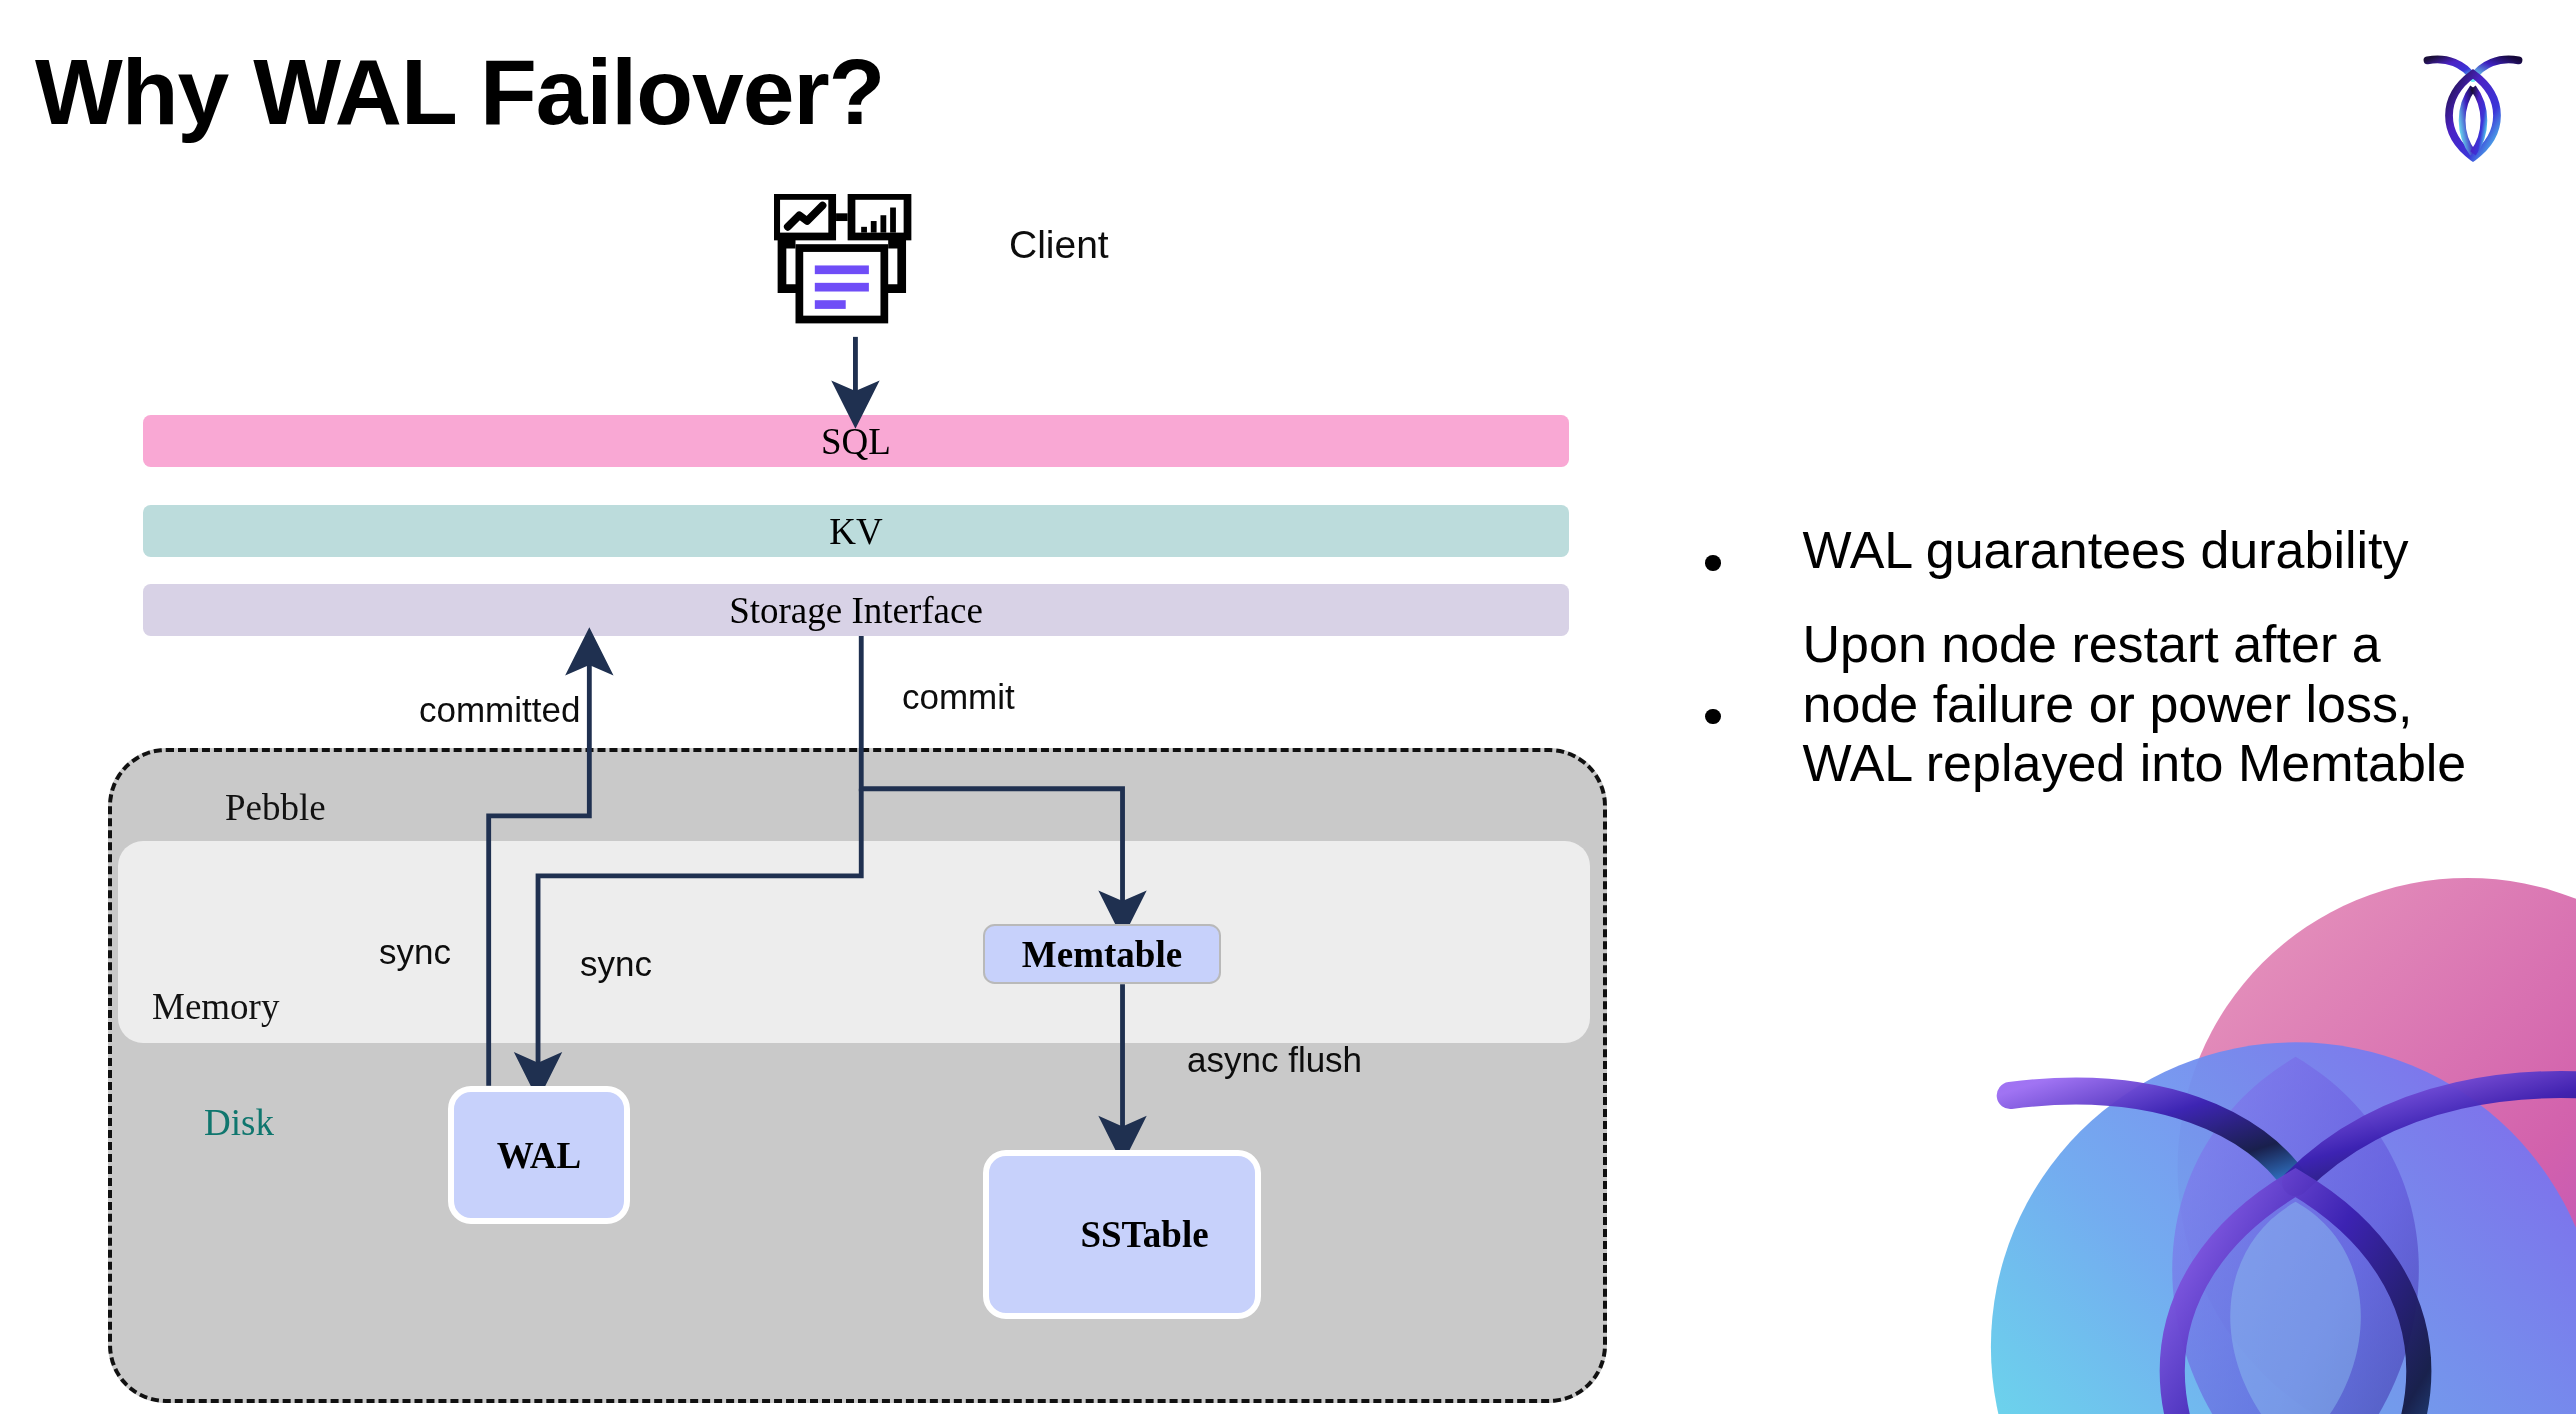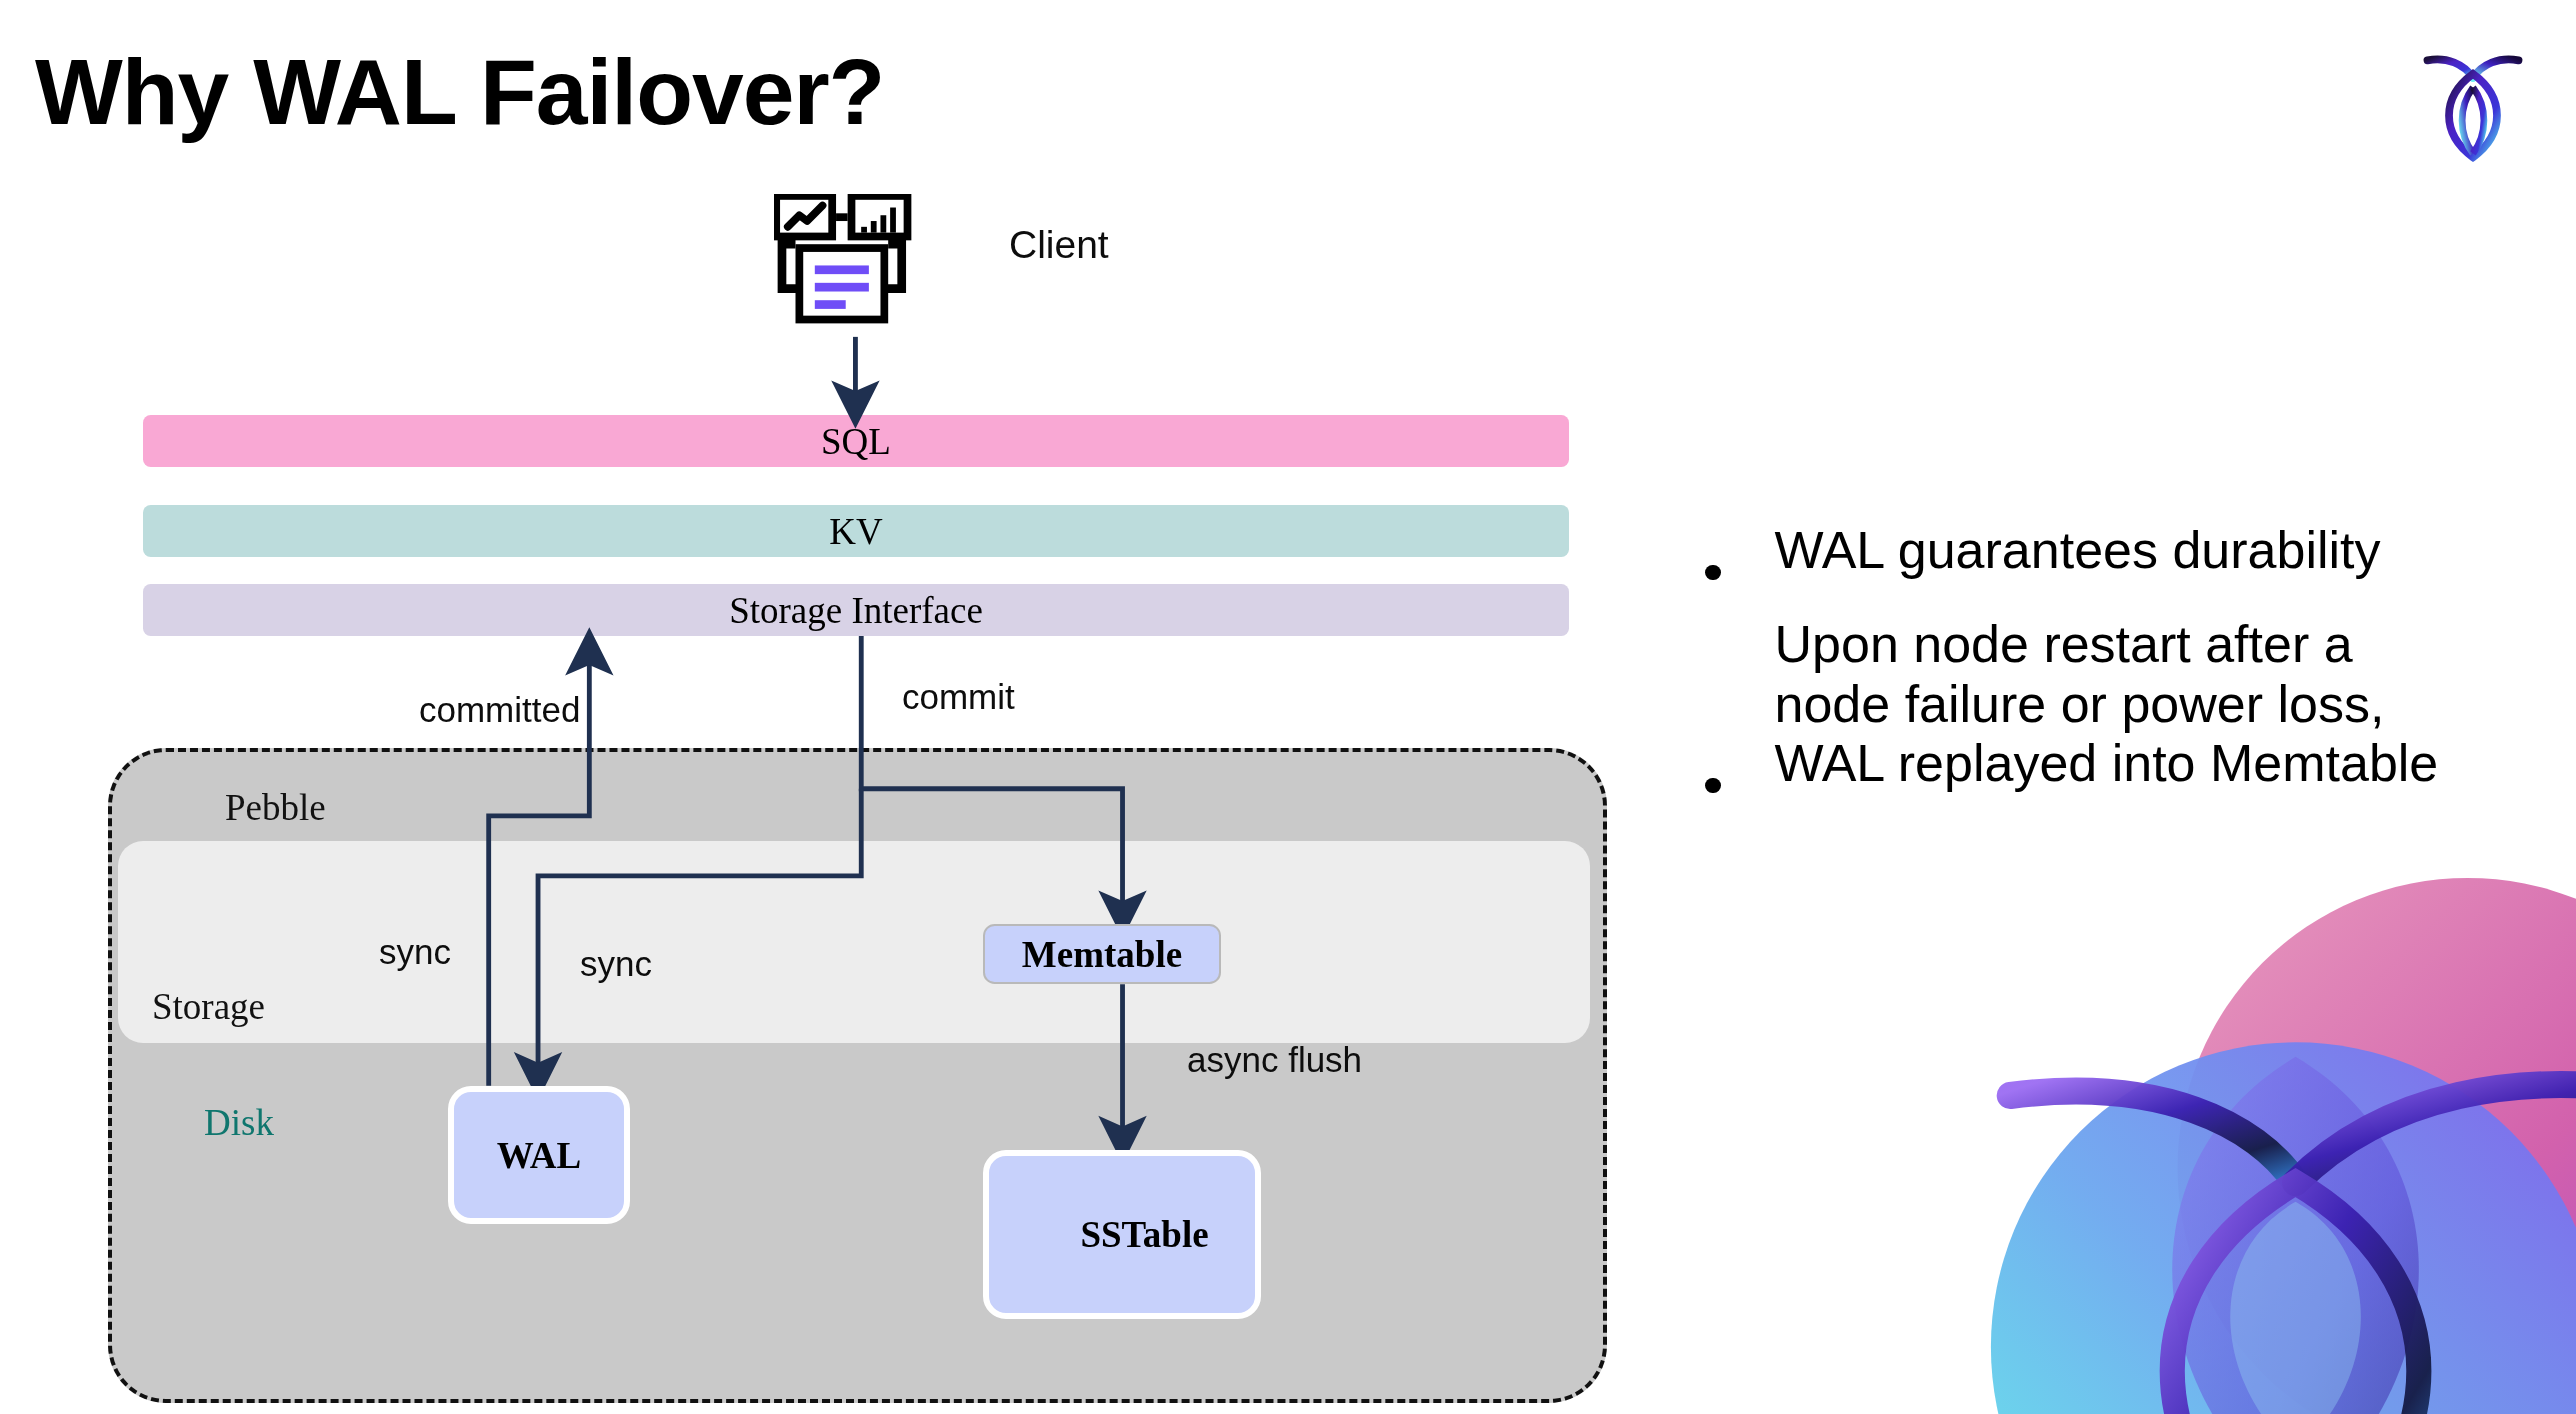--- a/index.html
+++ b/index.html
@@ -185,22 +185,23 @@
 
   
   #bullets {
     position: absolute;
     left: 1705px;
     top: 521px;
     width: 774px;
   }
   .bullet-row {
     display: flex;
-    align-items: flex-end;
+    align-items: center;
     margin-bottom: 35px;
+    gap: 28px;
   }
   .bullet-dot {
     flex: 0 0 auto;
     width: 15.5px;
     height: 15.5px;
     border-radius: 50%;
     background: #000000;
     margin-top: 25px;
     margin-right: 54px;
   }
@@ -320,21 +321,21 @@
   <div class="layer-bar" id="bar-kv" style="background:#bcdcdc">
     <span>KV</span>
   </div>
   <div class="layer-bar" id="bar-storage" style="background:#d8d2e6">
     <span>Storage Interface</span>
   </div>
 
   <div id="pebble-box"></div>
   <div id="memory-box"></div>
   <div id="pebble-label">Pebble</div>
-  <div id="memory-label">Storage</div>
+  <div id="memory-label">Memory</div>
   <div id="disk-label">Disk</div>
 
   <svg id="edges" viewBox="0 0 2662 1462">
     <defs>
       <marker id="ah" markerWidth="12" markerHeight="12" refX="6" refY="6" orient="auto" markerUnits="strokeWidth">
         <path d="M1,1 L11,6 L1,11 L3.2,6 Z" fill="#1f3050"></path>
       </marker>
     </defs>
     <g stroke="#1f3050" stroke-width="5" fill="none">
 

